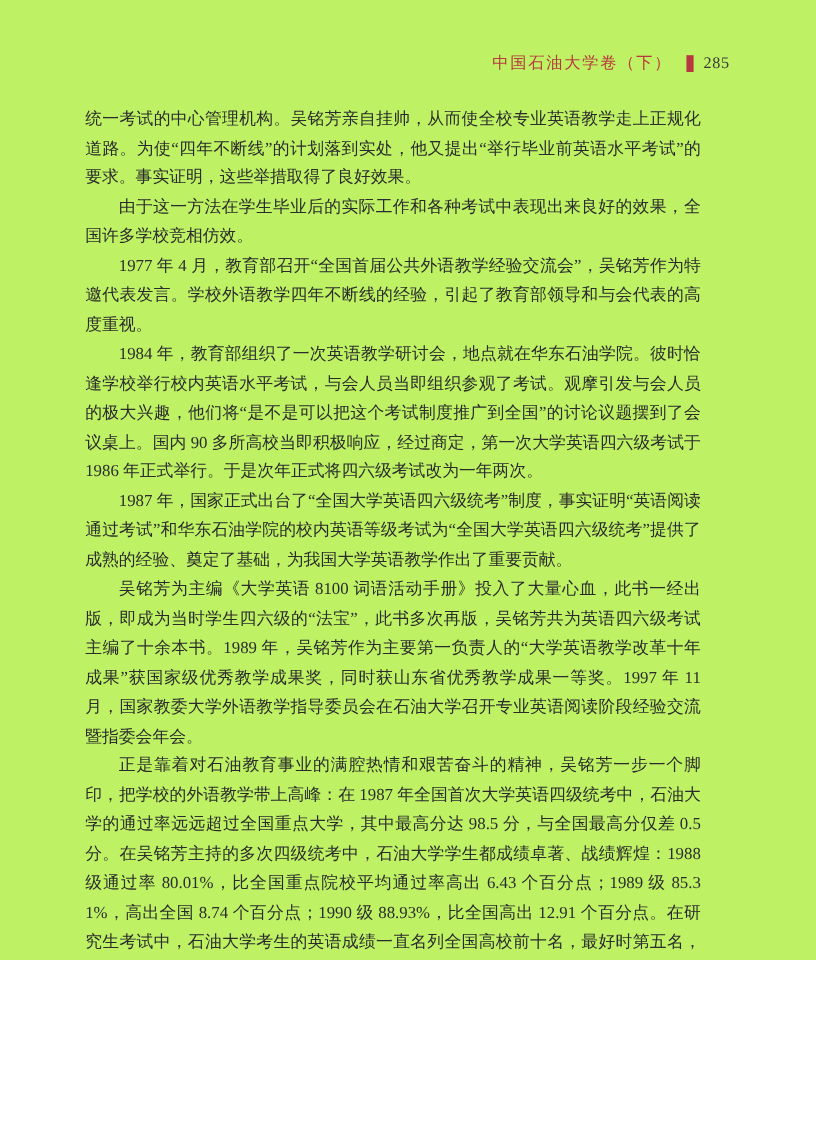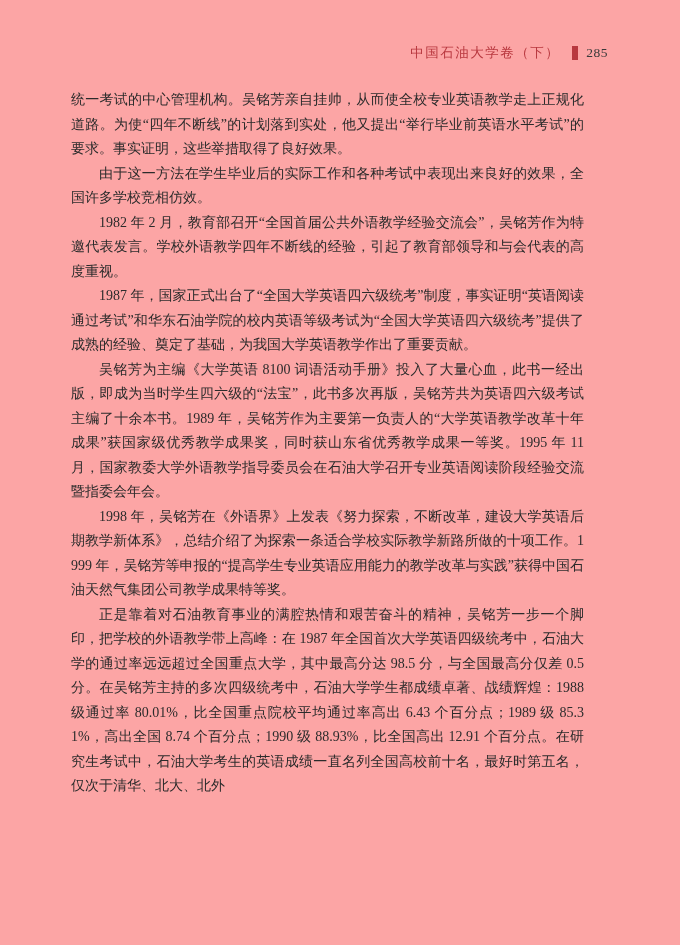--- a/index.html
+++ b/index.html
@@ -4,22 +4,22 @@
 <style>
   
   html, body {
     margin: 0;
     padding: 0;
     background: #ffffff;
   }
   .page {
     position: relative;
     width: 680px;
-    height: 945px;
-    background: #fca5a5;
+    height: 800px;
+    background: #bef264;
     overflow: hidden;
     font-family: "Liberation Serif", "DejaVu Serif", serif;
     color: #2b2b2b;
   }
   .running-header {
     position: absolute;
     top: 44px;
     left: 85px;
     width: 523px;
     display: flex;
@@ -71,20 +71,20 @@
 
   <div class="running-header">
     <span class="hdr-title">中国石油大学卷（下）</span>
     <span class="hdr-bar"></span>
     <span class="hdr-page">285</span>
   </div>
 
   <div class="body-text">
     <p class="continuation">统一考试的中心管理机构。吴铭芳亲自挂帅，从而使全校专业英语教学走上正规化道路。为使“四年不断线”的计划落到实处，他又提出“举行毕业前英语水平考试”的要求。事实证明，这些举措取得了良好效果。</p>
     <p>由于这一方法在学生毕业后的实际工作和各种考试中表现出来良好的效果，全国许多学校竞相仿效。</p>
-    <p>1982 年 2 月，教育部召开“全国首届公共外语教学经验交流会”，吴铭芳作为特邀代表发言。学校外语教学四年不断线的经验，引起了教育部领导和与会代表的高度重视。</p>
+    <p>1977 年 4 月，教育部召开“全国首届公共外语教学经验交流会”，吴铭芳作为特邀代表发言。学校外语教学四年不断线的经验，引起了教育部领导和与会代表的高度重视。</p>
+    <p>1984 年，教育部组织了一次英语教学研讨会，地点就在华东石油学院。彼时恰逢学校举行校内英语水平考试，与会人员当即组织参观了考试。观摩引发与会人员的极大兴趣，他们将“是不是可以把这个考试制度推广到全国”的讨论议题摆到了会议桌上。国内 90 多所高校当即积极响应，经过商定，第一次大学英语四六级考试于 1986 年正式举行。于是次年正式将四六级考试改为一年两次。</p>
     <p>1987 年，国家正式出台了“全国大学英语四六级统考”制度，事实证明“英语阅读通过考试”和华东石油学院的校内英语等级考试为“全国大学英语四六级统考”提供了成熟的经验、奠定了基础，为我国大学英语教学作出了重要贡献。</p>
-    <p>吴铭芳为主编《大学英语 8100 词语活动手册》投入了大量心血，此书一经出版，即成为当时学生四六级的“法宝”，此书多次再版，吴铭芳共为英语四六级考试主编了十余本书。1989 年，吴铭芳作为主要第一负责人的“大学英语教学改革十年成果”获国家级优秀教学成果奖，同时获山东省优秀教学成果一等奖。1995 年 11 月，国家教委大学外语教学指导委员会在石油大学召开专业英语阅读阶段经验交流暨指委会年会。</p>
-    <p>1998 年，吴铭芳在《外语界》上发表《努力探索，不断改革，建设大学英语后期教学新体系》，总结介绍了为探索一条适合学校实际教学新路所做的十项工作。1999 年，吴铭芳等申报的“提高学生专业英语应用能力的教学改革与实践”获得中国石油天然气集团公司教学成果特等奖。</p>
+    <p>吴铭芳为主编《大学英语 8100 词语活动手册》投入了大量心血，此书一经出版，即成为当时学生四六级的“法宝”，此书多次再版，吴铭芳共为英语四六级考试主编了十余本书。1989 年，吴铭芳作为主要第一负责人的“大学英语教学改革十年成果”获国家级优秀教学成果奖，同时获山东省优秀教学成果一等奖。1997 年 11 月，国家教委大学外语教学指导委员会在石油大学召开专业英语阅读阶段经验交流暨指委会年会。</p>
     <p>正是靠着对石油教育事业的满腔热情和艰苦奋斗的精神，吴铭芳一步一个脚印，把学校的外语教学带上高峰：在 1987 年全国首次大学英语四级统考中，石油大学的通过率远远超过全国重点大学，其中最高分达 98.5 分，与全国最高分仅差 0.5 分。在吴铭芳主持的多次四级统考中，石油大学学生都成绩卓著、战绩辉煌：1988 级通过率 80.01%，比全国重点院校平均通过率高出 6.43 个百分点；1989 级 85.31%，高出全国 8.74 个百分点；1990 级 88.93%，比全国高出 12.91 个百分点。在研究生考试中，石油大学考生的英语成绩一直名列全国高校前十名，最好时第五名，仅次于清华、北大、北外</p>
   </div>
 
 </div>
 
 </body></html>

